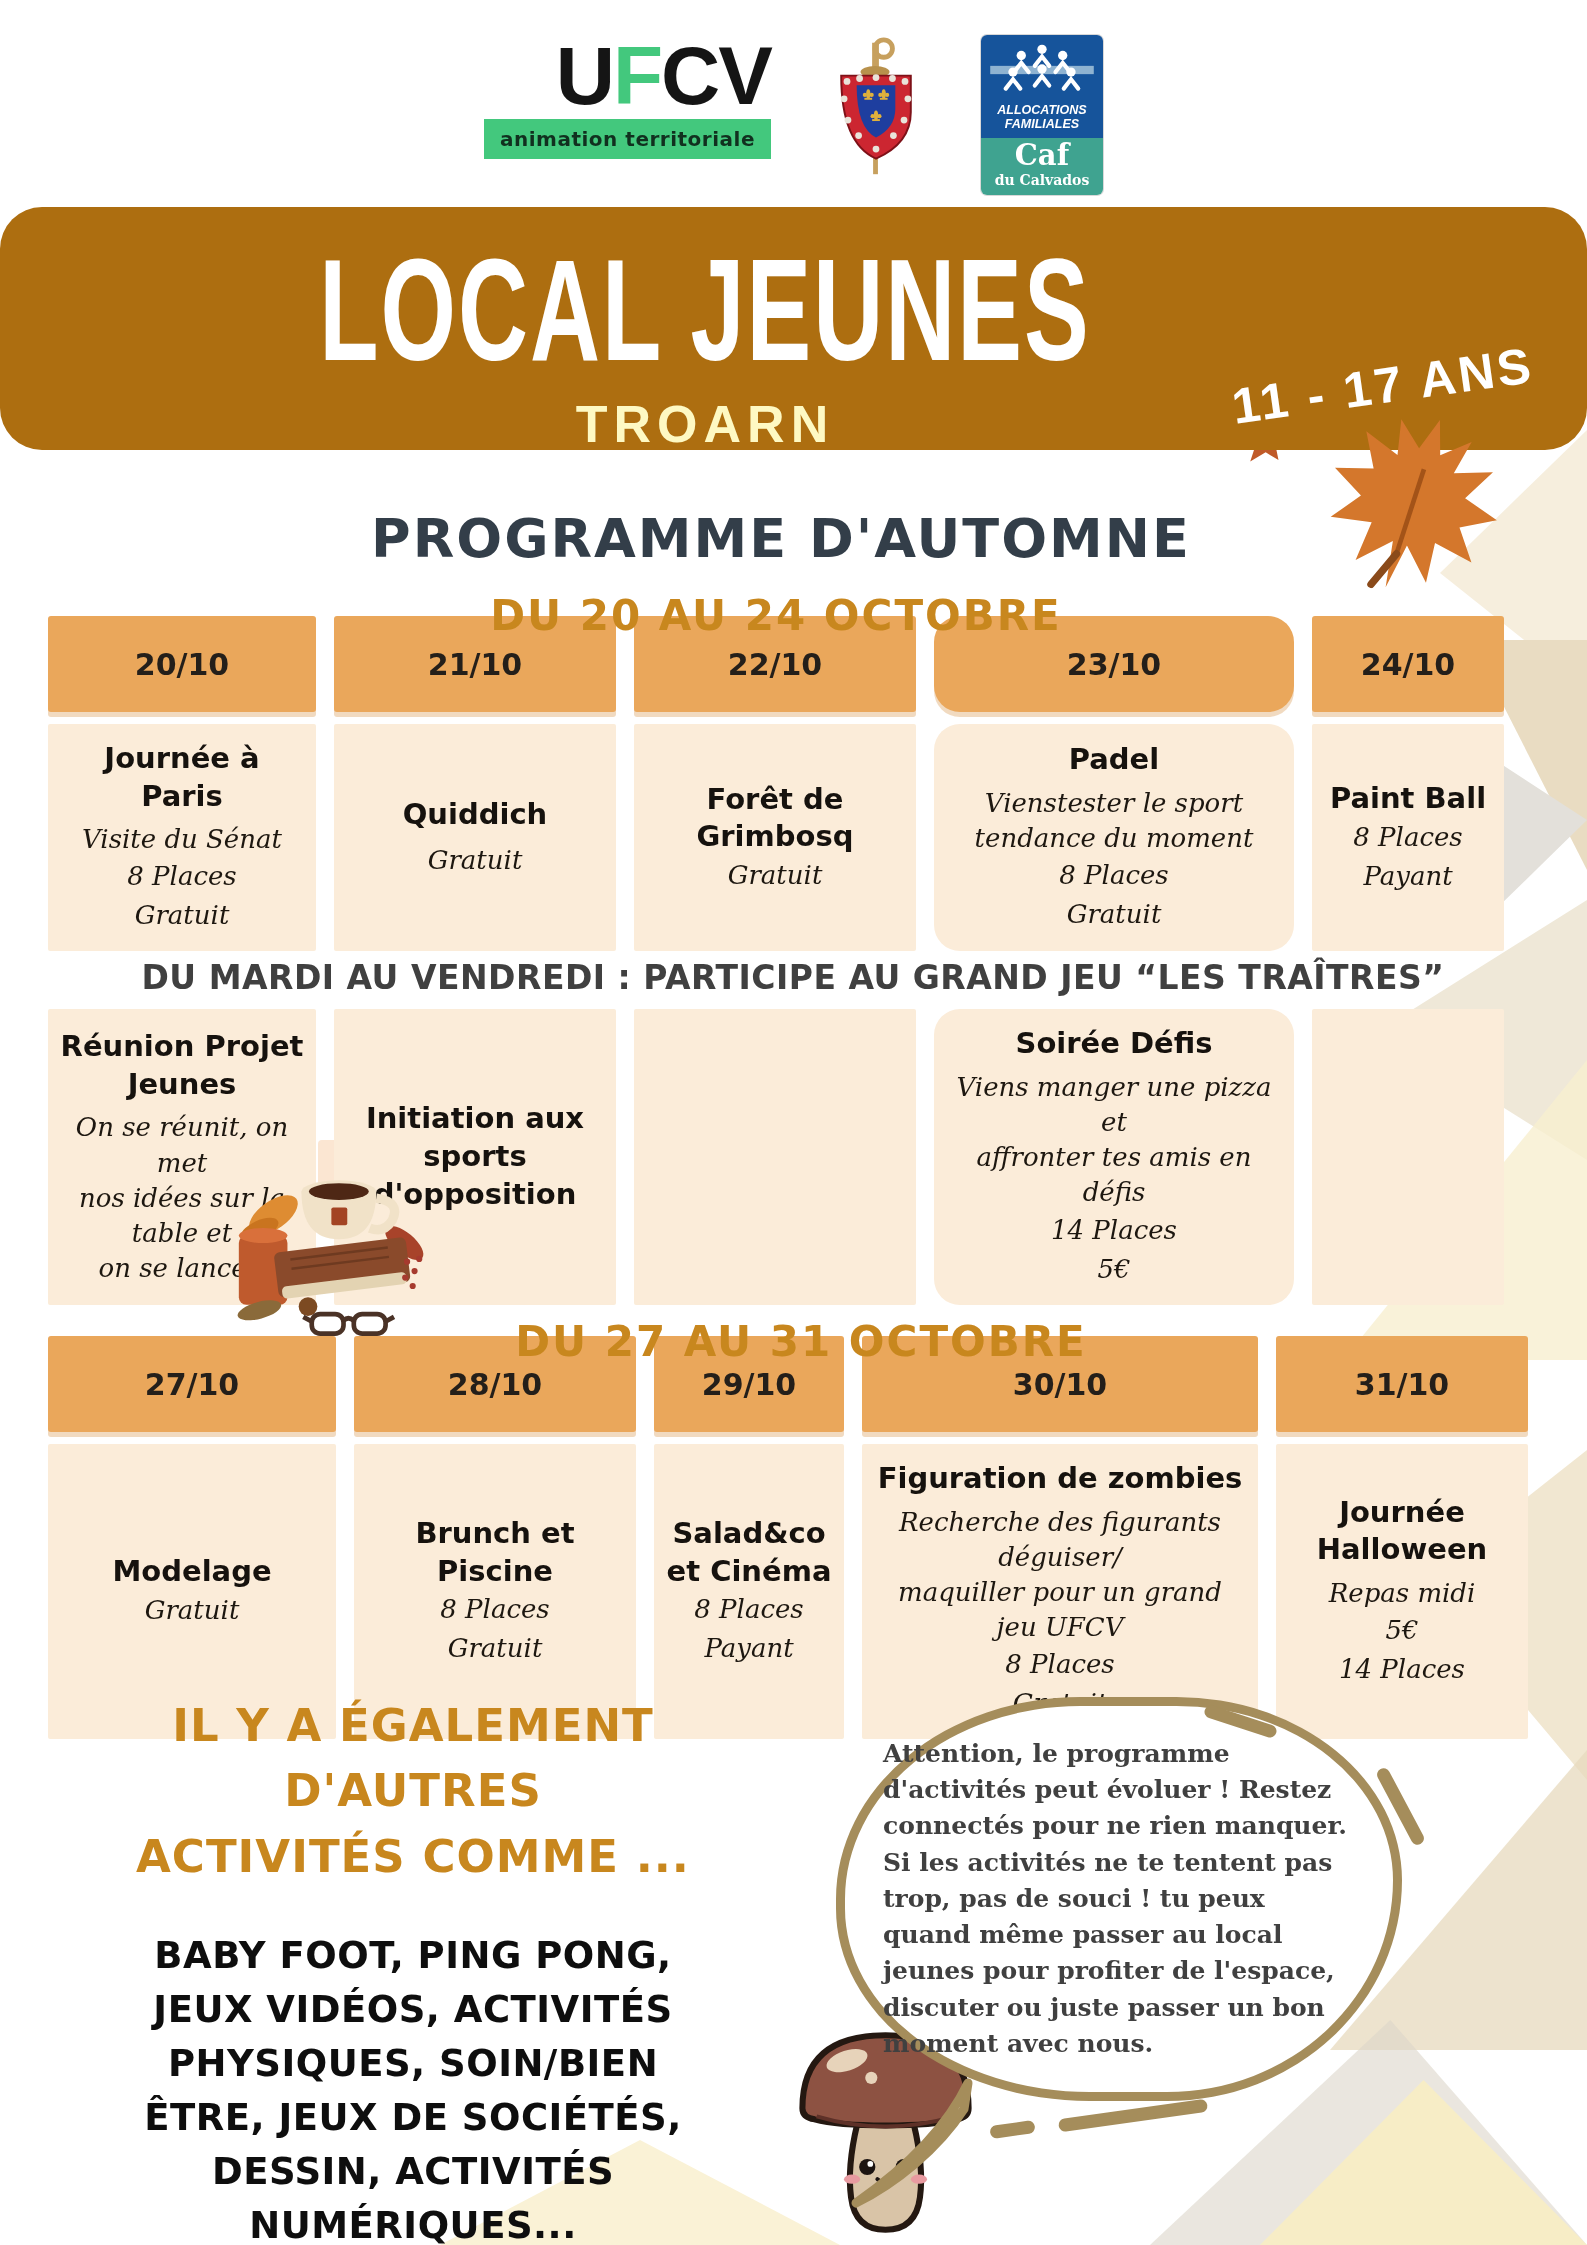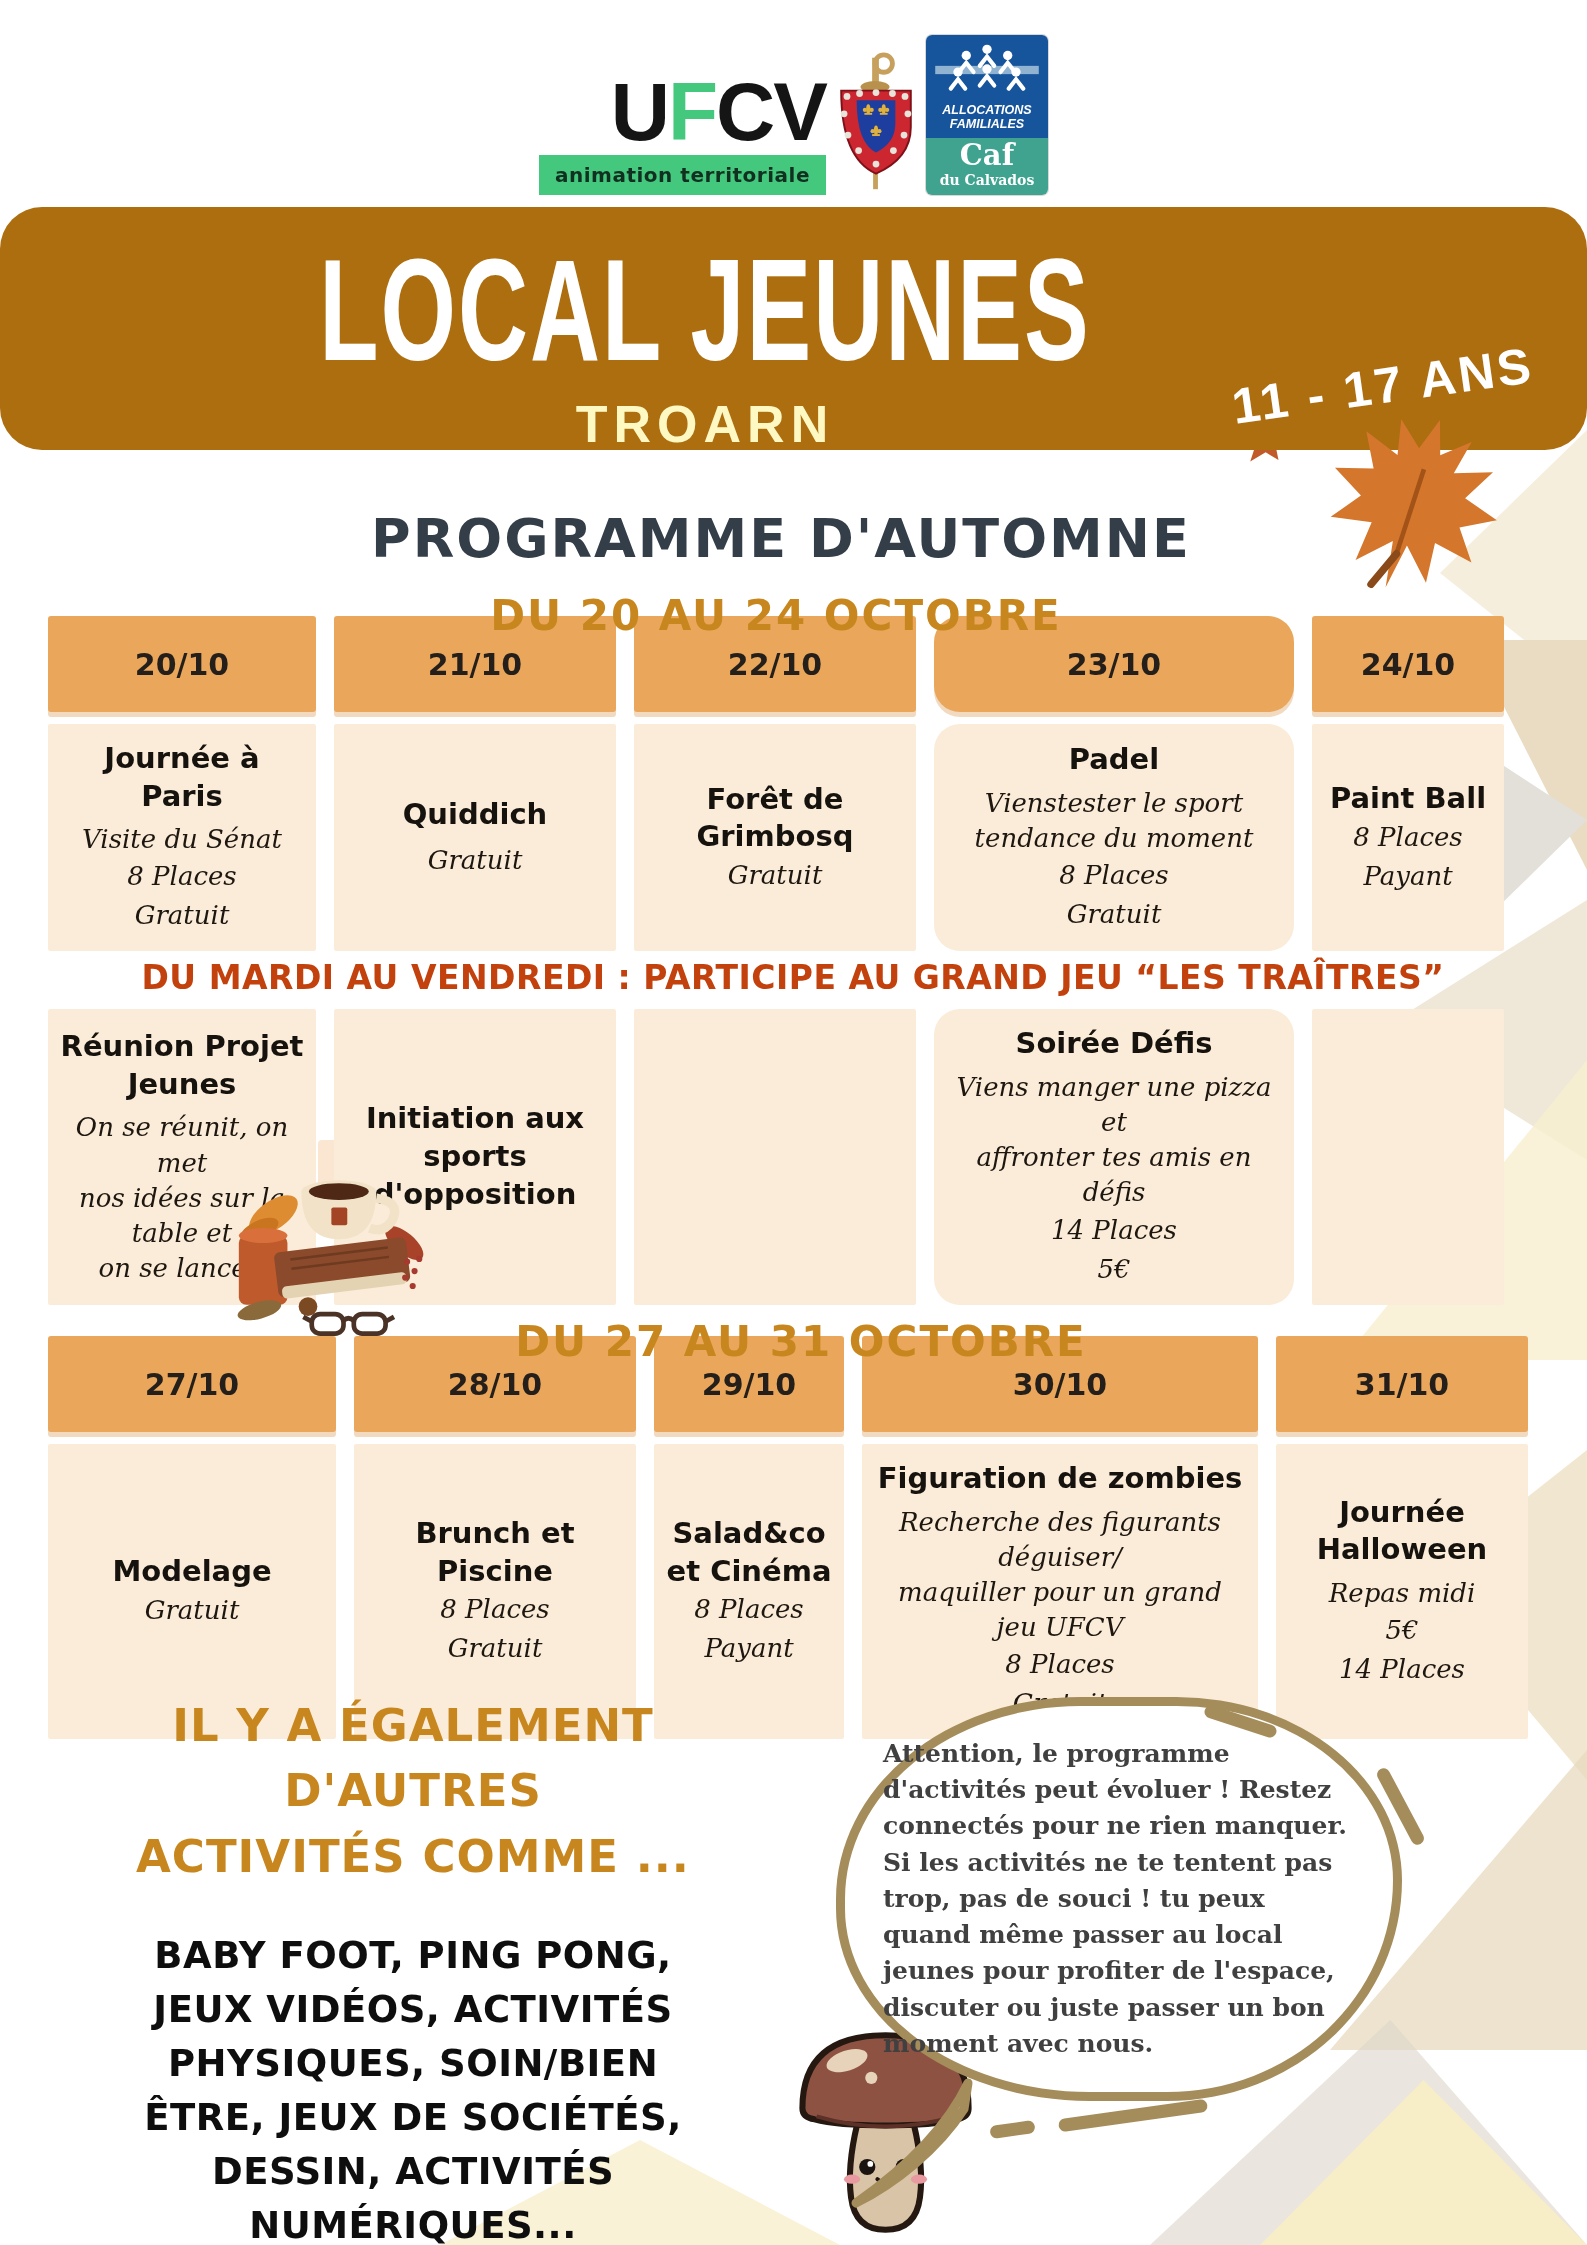--- a/index.html
+++ b/index.html
@@ -5,21 +5,21 @@
   html,body{margin:0;padding:0;background:#ffffff;}
   .page{position:relative;width:1587px;height:2245px;overflow:hidden;background:#ffffff;
         font-family:"DejaVu Sans",sans-serif;color:#161310;}
   .pre{white-space:pre-line;}
 
   
   .poly{position:absolute;z-index:0;}
 
   
   .logos{position:absolute;top:35px;left:0;width:100%;display:flex;justify-content:center;
-         align-items:flex-end;z-index:2;}
+         align-items:flex-start;gap:55px;z-index:2;}
   .ufcv{display:flex;flex-direction:column;align-items:flex-end;}
   .ufcv-word{font-family:"Liberation Sans",sans-serif;font-weight:800;font-size:82px;line-height:1;
              letter-spacing:-2px;color:#151515;}
   .ufcv-word .green{color:#43c87d;}
   .ufcv-tag{background:#43c87d;color:#11301f;font-weight:700;font-size:20px;padding:8px 16px;
             margin-top:2px;letter-spacing:.5px;}
   .caf{width:122px;border-radius:6px;overflow:hidden;box-shadow:0 0 0 1px #d8d8d8;}
   .caf-top{background:#16549b;padding:6px 4px 6px;text-align:center;}
   .caf-org{color:#ffffff;font-style:italic;font-weight:700;font-size:12.5px;line-height:1.15;
            font-family:"Liberation Sans",sans-serif;}
@@ -72,21 +72,21 @@
   .t1 .col:nth-child(2){width:282px;flex:none;}
   .t1 .col:nth-child(3){width:282px;flex:none;}
   .t1 .col:nth-child(4){width:360px;flex:none;border-radius:26px;}
   .t1 .col:nth-child(5){width:192px;flex:none;}
   .t2 .col:nth-child(1){width:288px;flex:none;}
   .t2 .col:nth-child(2){width:282px;flex:none;}
   .t2 .col:nth-child(3){width:190px;flex:none;}
   .t2 .col:nth-child(4){width:396px;flex:none;}
   .t2 .col:nth-child(5){width:252px;flex:none;}
   .band{margin:7px 0 8px;text-align:center;font-weight:800;font-size:33px;letter-spacing:.5px;
-        color:#c2410c;}
+        color:#404040;}
 
   
   .bottom{position:absolute;top:1685px;left:48px;width:1490px;height:560px;z-index:2;}
   .extras{position:absolute;left:0;top:8px;width:730px;text-align:center;}
   .extras-heading{font-weight:800;font-size:45px;line-height:1.45;letter-spacing:1px;color:#c8871e;}
   .extras-list{margin-top:40px;font-weight:800;font-size:37px;line-height:1.46;
                letter-spacing:.5px;color:#0e0e0e;}
   .bubble{position:absolute;left:788px;top:12px;width:566px;height:404px;background:#ffffff;
           border:9px solid #a58d5b;box-sizing:border-box;z-index:4;
           border-radius:260px 240px 250px 270px / 215px 195px 235px 205px;

